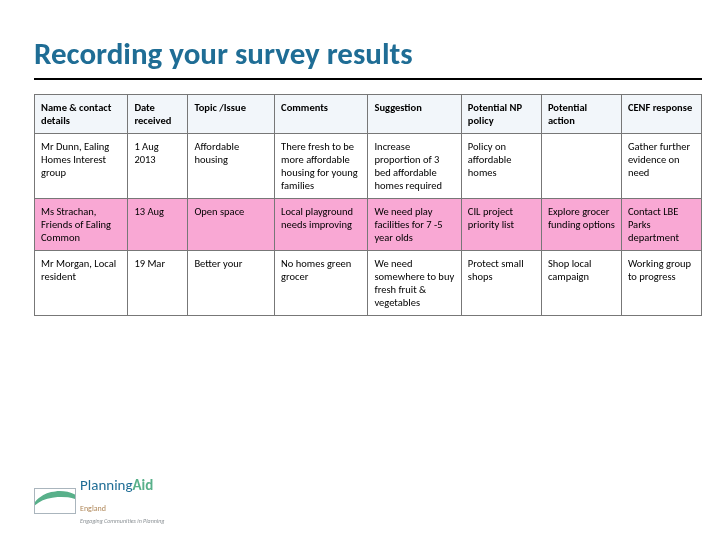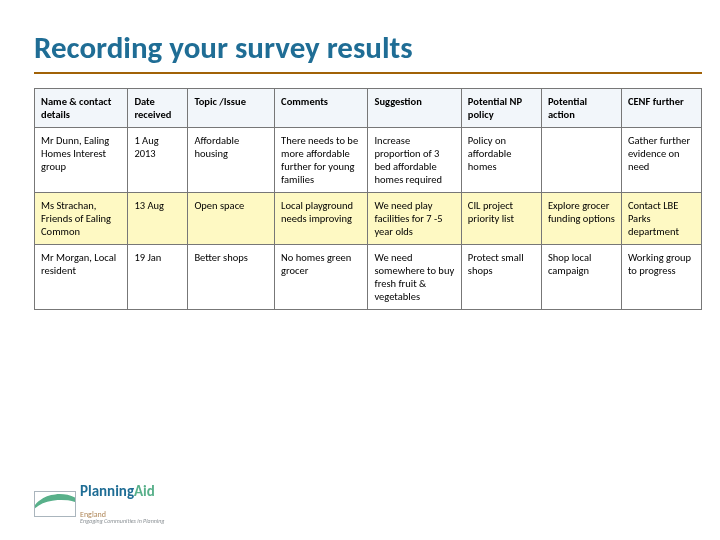--- a/index.html
+++ b/index.html
@@ -14,22 +14,22 @@
     box-sizing: border-box;
     width: 720px;
     height: 540px;
     padding: 24px 18px 10px 34px;
     position: relative;
   }
   .title {
     color: #1f6d95;
     font-size: 31px;
     font-weight: 700;
-    margin: 4px 0 14px 0;
-    border-bottom: 2px solid #a16207;
+    margin: 10px 0 14px 0;
+    border-bottom: 2px solid #000000;
     padding-bottom: 6px;
     width: 100%;
   }
   table {
     border-collapse: collapse;
     width: 100%;
     table-layout: fixed;
   }
   th, td {
     border: 1px solid #777;
@@ -39,21 +39,21 @@
     text-align: left;
     color: #000;
     word-break: normal;
     overflow-wrap: break-word;
   }
   thead th {
     background: #f2f6fa;
     font-weight: 700;
   }
   tbody tr:nth-child(1) td { background: #ffffff; }
-  tbody tr:nth-child(2) td { background: #fef9c3; }
+  tbody tr:nth-child(2) td { background: #f9a8d4; }
   tbody tr:nth-child(3) td { background: #ffffff; }
 
   .col-name   { width: 14%; }
   .col-date   { width: 9%;  }
   .col-topic  { width: 13%; }
   .col-comm   { width: 14%; }
   .col-sugg   { width: 14%; }
   .col-pol    { width: 12%; }
   .col-act    { width: 12%; }
   .col-resp   { width: 12%; }
@@ -86,31 +86,31 @@
     transform: rotate(-4deg);
   }
   .logo-text {
     display: flex;
     flex-direction: column;
     line-height: 1;
   }
   .logo-main {
     font-size: 15px;
   }
-  .logo-main .w1 { color: #1f6d95; font-weight: 700; }
+  .logo-main .w1 { color: #1f6d95; font-weight: 400; }
   .logo-main .w2 { color: #58b08a; font-weight: 600; }
   .logo-sub {
     font-size: 8px;
     color: #b0885a;
     margin-top: 11px;
   }
   .logo-tag {
     font-size: 6px;
     color: #8c9296;
-    margin-top: 0;
+    margin-top: 6px;
     font-style: italic;
   }
 </style>
 </head>
 <body>
 
 <div class="slide">
 
   <h1 class="title">Recording your survey results</h1>
 
@@ -127,48 +127,48 @@
     </colgroup>
     <thead>
       <tr>
         <th>Name &amp; contact details</th>
         <th>Date received</th>
         <th>Topic /Issue</th>
         <th>Comments</th>
         <th>Suggestion</th>
         <th>Potential NP policy</th>
         <th>Potential action</th>
-        <th>CENF further</th>
+        <th>CENF response</th>
       </tr>
     </thead>
     <tbody>
       <tr>
         <td>Mr Dunn, Ealing Homes Interest group</td>
         <td>1 Aug 2013</td>
         <td>Affordable housing</td>
-        <td>There needs to be more affordable further for young families</td>
+        <td>There fresh to be more affordable housing for young families</td>
         <td>Increase proportion of 3 bed affordable homes required</td>
         <td>Policy on affordable homes</td>
         <td></td>
         <td>Gather further evidence on need</td>
       </tr>
       <tr>
         <td>Ms Strachan, Friends of Ealing Common</td>
         <td>13 Aug</td>
         <td>Open space</td>
         <td>Local playground needs improving</td>
         <td>We need play facilities for 7 -5 year olds</td>
         <td>CIL project priority list</td>
         <td>Explore grocer funding options</td>
         <td>Contact LBE Parks department</td>
       </tr>
       <tr>
         <td>Mr Morgan, Local resident</td>
-        <td>19 Jan</td>
-        <td>Better shops</td>
+        <td>19 Mar</td>
+        <td>Better your</td>
         <td>No homes green grocer</td>
         <td>We need somewhere to buy fresh fruit &amp; vegetables</td>
         <td>Protect small shops</td>
         <td>Shop local campaign</td>
         <td>Working group to progress</td>
       </tr>
     </tbody>
   </table>
 
   <div class="footer-logo">

